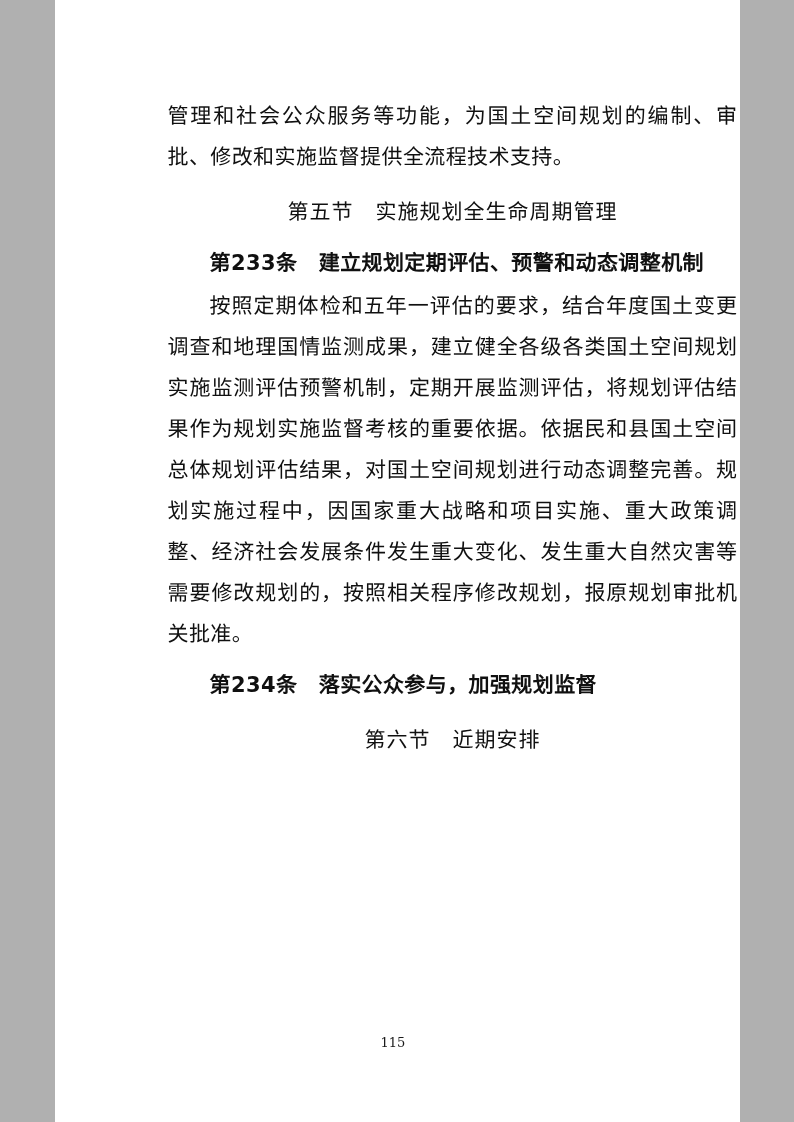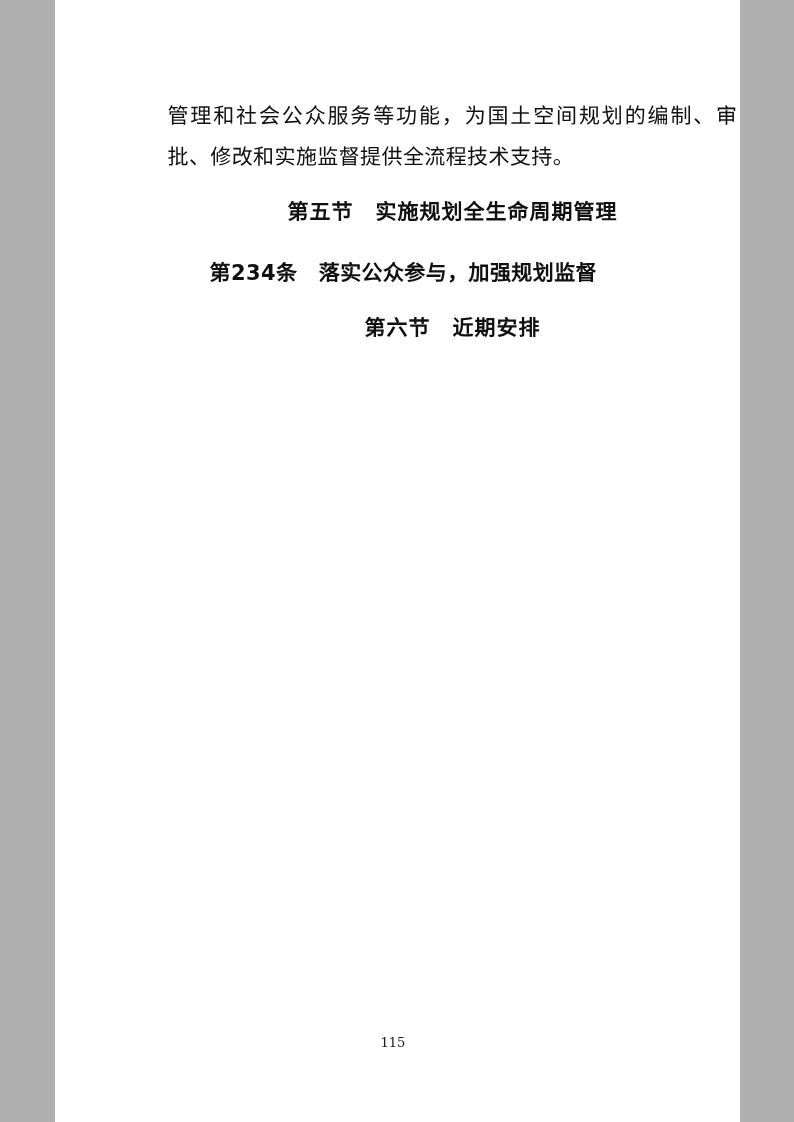--- a/index.html
+++ b/index.html
@@ -32,21 +32,21 @@
     text-indent: 2em;
     letter-spacing: 0.4px;
   }
   p.cont-para {
     text-indent: 0;
   }
   h2.section-heading {
     margin: 14px 0 10px 0;
     font-size: 21px;
     line-height: 41px;
-    font-weight: bold;
+    font-weight: normal;
     text-align: center;
     letter-spacing: 1px;
     font-family: "DejaVu Sans", "Liberation Sans", sans-serif;
   }
   h3.article-heading {
     margin: 6px 0 2px 0;
     font-size: 21px;
     line-height: 41px;
     font-weight: bold;
     text-indent: 2em;
@@ -68,21 +68,23 @@
 </head>
 <body>
 
 <div class="page">
   <div class="content">
 
     <p class="body-para cont-para">管理和社会公众服务等功能，为国土空间规划的编制、审批、修改和实施监督提供全流程技术支持。</p>
 
     <h2 class="section-heading">第五节　实施规划全生命周期管理</h2>
 
+    <h3 class="article-heading">第233条　建立规划定期评估、预警和动态调整机制</h3>
 
+    <p class="body-para">按照定期体检和五年一评估的要求，结合年度国土变更调查和地理国情监测成果，建立健全各级各类国土空间规划实施监测评估预警机制，定期开展监测评估，将规划评估结果作为规划实施监督考核的重要依据。依据民和县国土空间总体规划评估结果，对国土空间规划进行动态调整完善。规划实施过程中，因国家重大战略和项目实施、重大政策调整、经济社会发展条件发生重大变化、发生重大自然灾害等需要修改规划的，按照相关程序修改规划，报原规划审批机关批准。</p>
 
     <div class="spacer-small"></div>
 
     <h3 class="article-heading">第234条　落实公众参与，加强规划监督</h3>
 
 
     <h2 class="section-heading">第六节　近期安排</h2>
 
   </div>
 

